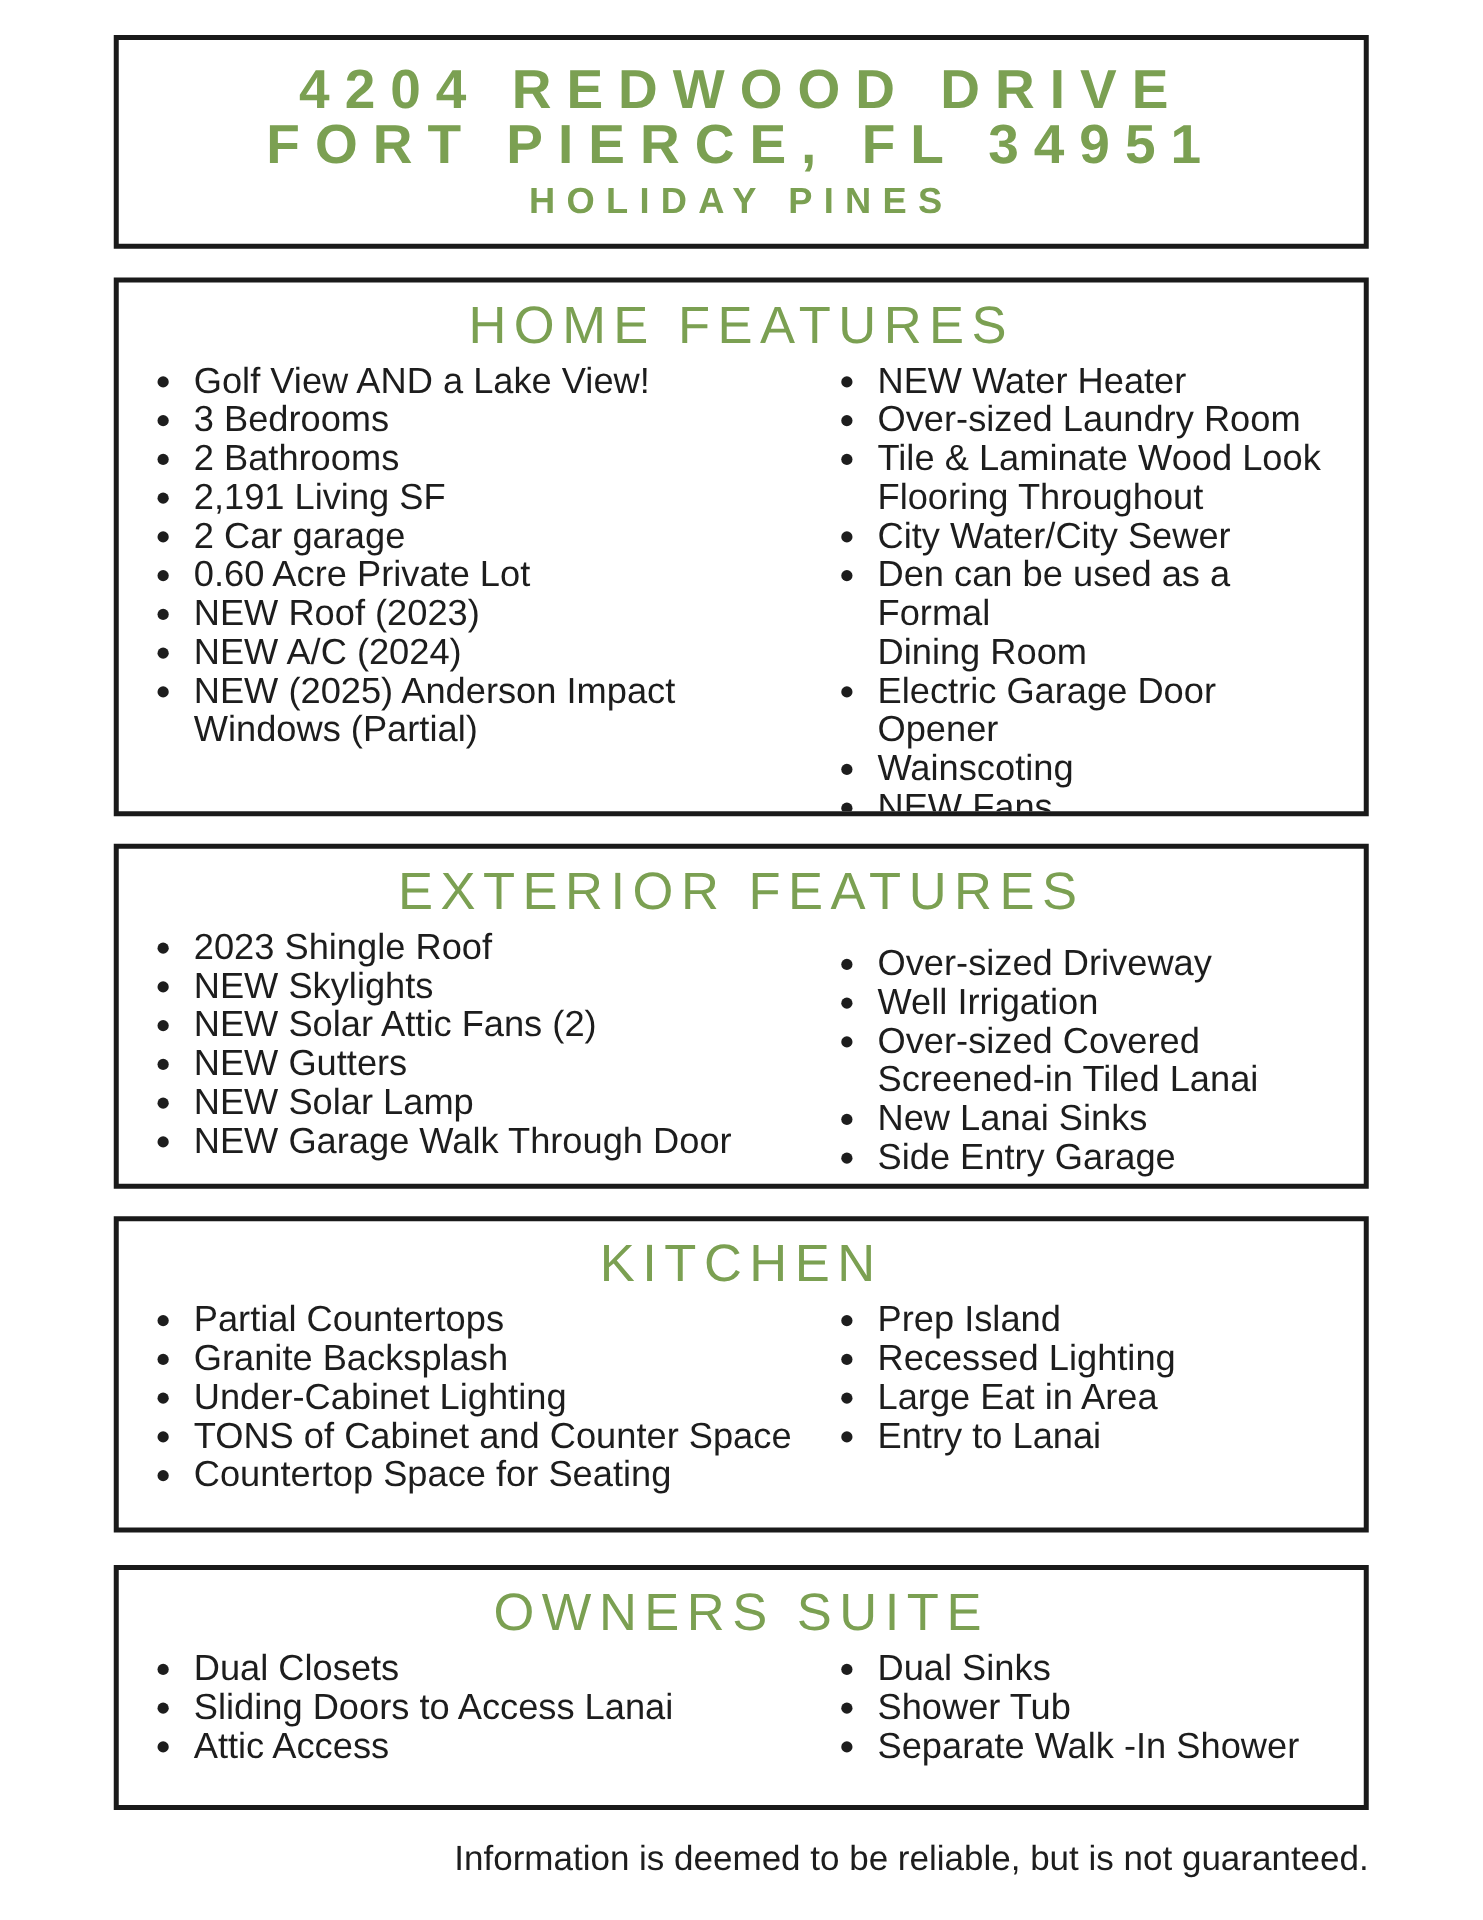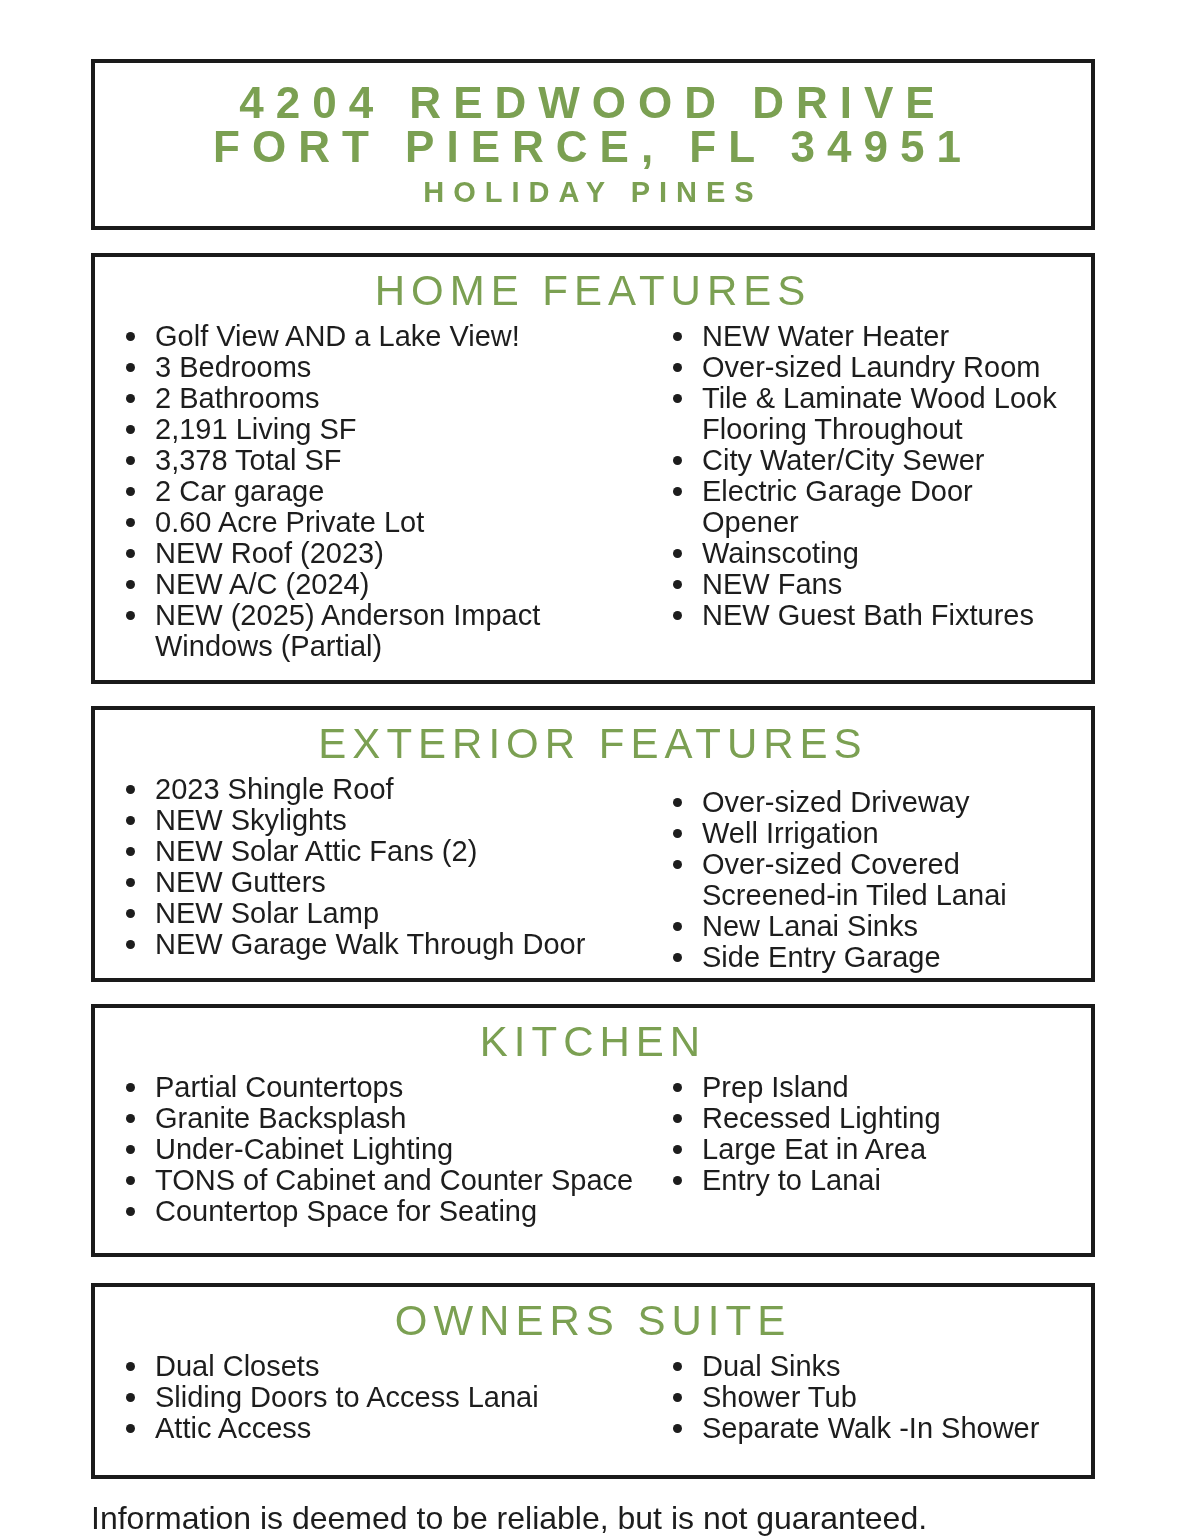--- a/index.html
+++ b/index.html
@@ -3,21 +3,21 @@
 <meta charset="utf-8">
 <style>
   html, body { margin: 0; padding: 0; background: #ffffff; }
   .page {
     position: relative;
     width: 1060px;
     height: 1536px;
     margin: 0 auto;
     background: #ffffff;
     box-sizing: border-box;
-    padding: 59px 28px 0;
+    padding: 28px 28px 0;
     font-family: "Liberation Sans", "DejaVu Sans", sans-serif;
     color: #1d1d1d;
     overflow: hidden;
   }
   .box {
     border: 4px solid var(--border-color, #1a1a1a);
     box-sizing: border-box;
     background: #ffffff;
   }
   
@@ -95,22 +95,22 @@
     position: absolute;
     left: 9px;
     top: 11px;
     width: 9px;
     height: 9px;
     border-radius: 50%;
     background: #1d1d1d;
   }
   .disclaimer {
     margin-top: 22px;
-    text-align: left;
-    font-size: 32px;
+    text-align: right;
+    font-size: 28px;
     line-height: 34px;
     color: #1d1d1d;
   }
 </style>
 </head>
 <body>
 
 <div class="page">
 
   <div class="box header-box">
@@ -121,34 +121,35 @@
 
   <div class="sections">
   <section>
     <h2>HOME FEATURES</h2>
     <div class="cols">
       <ul class="col left">
             <li>Golf View AND a Lake View!</li>
             <li>3 Bedrooms</li>
             <li>2 Bathrooms</li>
             <li>2,191 Living SF</li>
-            <li>3,378 Total SF</li>
             <li>2 Car garage</li>
             <li>0.60 Acre Private Lot</li>
             <li>NEW Roof (2023)</li>
             <li>NEW A/C (2024)</li>
             <li>NEW (2025) Anderson Impact
 Windows (Partial)</li>
           </ul>
       <ul class="col right">
             <li>NEW Water Heater</li>
             <li>Over-sized Laundry Room</li>
             <li>Tile &amp; Laminate Wood Look
 Flooring Throughout</li>
             <li>City Water/City Sewer</li>
+            <li>Den can be used as a Formal
+Dining Room</li>
             <li>Electric Garage Door Opener</li>
             <li>Wainscoting</li>
             <li>NEW Fans</li>
             <li>NEW Guest Bath Fixtures</li>
           </ul>
     </div>
   </section>
 
   <section>
     <h2>EXTERIOR FEATURES</h2>

